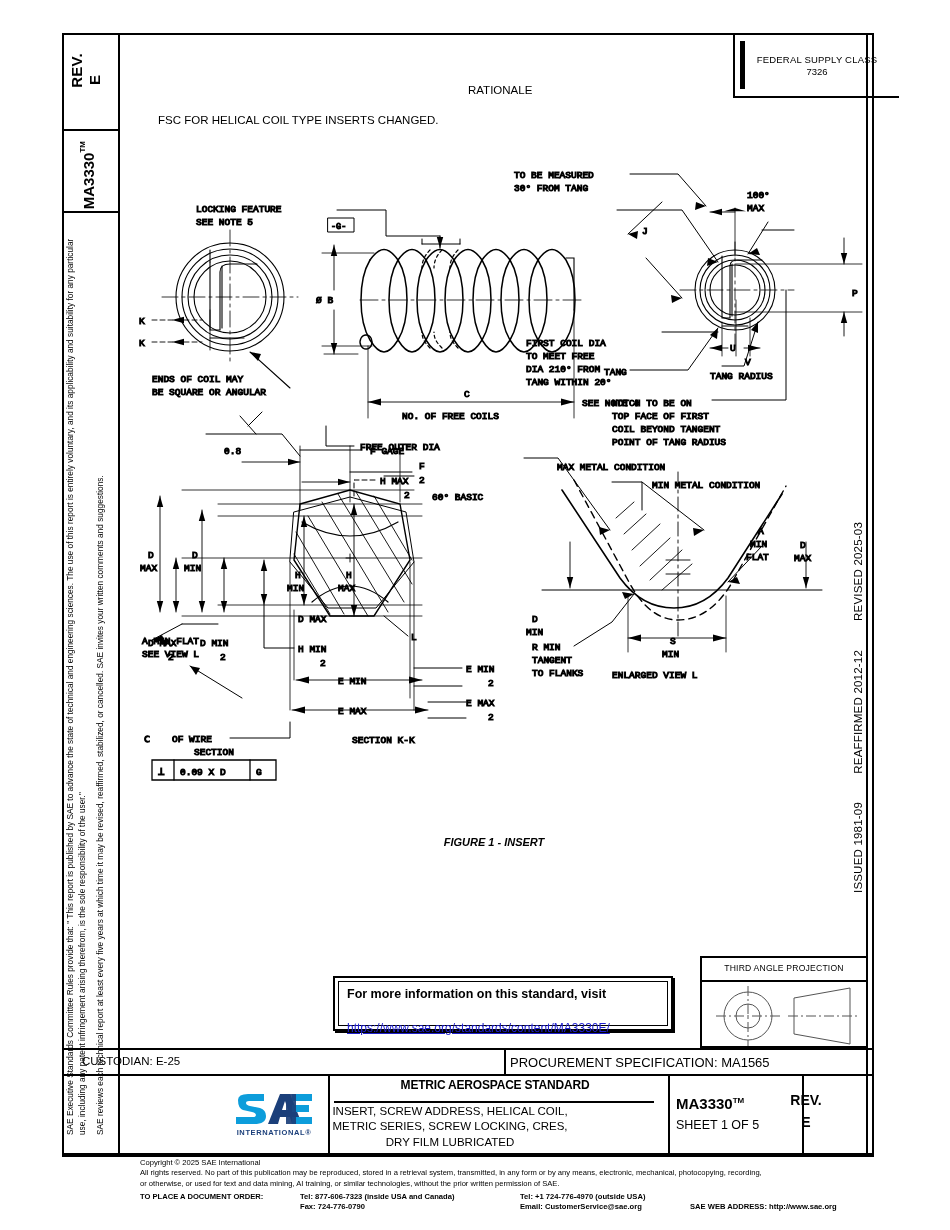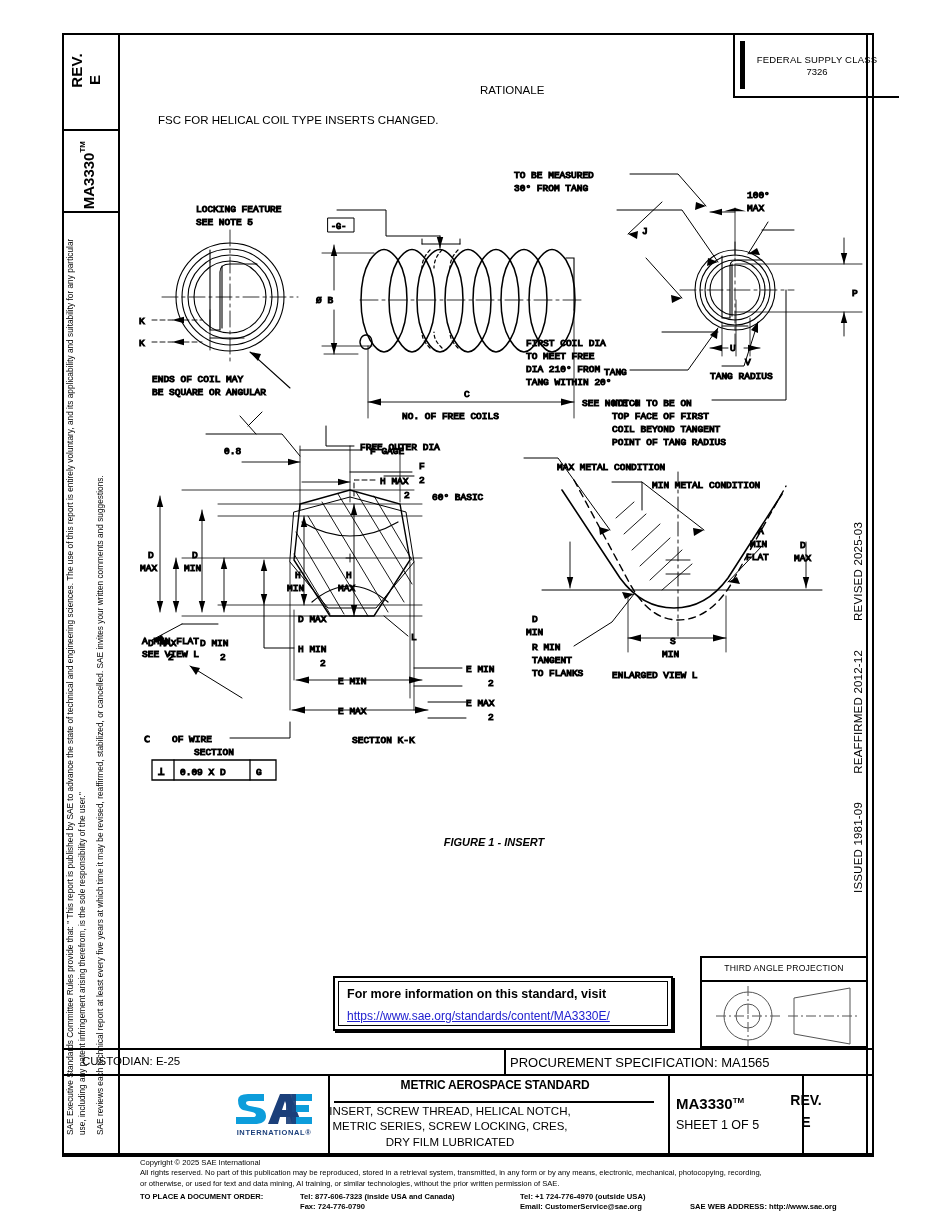--- a/index.html
+++ b/index.html
@@ -44,38 +44,38 @@
          border-left:2px solid #000;}
 
   
   .fsc{position:absolute;left:700px;top:35px;width:166px;height:63px;
        border-bottom:2px solid #000;border-left:2px solid #000;box-sizing:border-box;
        text-align:center;margin-left:33px;}
   .fsc .bar{position:absolute;left:5px;top:6px;width:5px;height:48px;background:#000;}
   .fsc .t1{position:absolute;left:0;right:0;top:19px;font-size:9.5px;letter-spacing:.2px;}
   .fsc .t2{position:absolute;left:0;right:0;top:31px;font-size:9.5px;}
 
-  .rationale{position:absolute;left:468px;top:84px;font-size:11.5px;margin-left:12px;}
+  .rationale{position:absolute;left:468px;top:84px;font-size:11.5px;}
   .rattext{position:absolute;left:158px;top:114px;font-size:11.5px;}
 
   
   .draw{position:absolute;left:122px;top:150px;width:744px;height:720px;}
   .draw svg{display:block;}
 
   .figcap{position:absolute;left:0;right:0;top:690px;text-align:center;
           font-size:11px;font-weight:bold;font-style:italic;}
 
   
   .infobox{position:absolute;left:333px;top:976px;width:340px;height:55px;
            border:2px solid #000;box-sizing:border-box;
            box-shadow:2px 2px 0 #000;background:#fff;}
   .infobox .inner{position:absolute;left:3px;top:3px;right:3px;bottom:3px;
                   border:1px solid #000;box-sizing:border-box;padding:5px 8px;}
   .infobox .l1{font-size:12.5px;font-weight:bold;}
-  .infobox .l2{font-size:12px;color:#2020d0;text-decoration:underline;margin-top:8px;}
+  .infobox .l2{font-size:12px;color:#2020d0;text-decoration:underline;margin-top:20px;}
 
   
   .tap{position:absolute;left:700px;top:956px;width:166px;height:92px;
        border:2px solid #000;border-right:none;box-sizing:border-box;}
   .tap .cap{position:absolute;left:0;right:0;top:5px;text-align:center;font-size:8.6px;
             letter-spacing:.2px;}
   .tap .rule{position:absolute;left:0;right:0;top:22px;height:0;border-top:2px solid #000;}
 
   
   .crow{position:absolute;left:64px;top:1048px;width:810px;height:28px;
@@ -593,21 +593,21 @@
       <rect x="58" y="13" width="17" height="7" fill="#0d9ddb"></rect>
       <rect x="58" y="25" width="20" height="7" fill="#0d9ddb"></rect>
       <path d="M52 2 L62 2 L62 32 L52 32 Z" fill="#1b3f7a" opacity="0.92"></path>
     </svg>
     <div class="intl">INTERNATIONAL®</div>
   </div>
 
   <div class="mas">METRIC AEROSPACE STANDARD</div>
   <div class="masrule"></div>
   <div class="subt">
-    <div>INSERT, SCREW THREAD, HELICAL NOTCH,</div>
+    <div>INSERT, SCREW ADDRESS, HELICAL COIL,</div>
     <div>METRIC SERIES, SCREW LOCKING, CRES,</div>
     <div>DRY FILM LUBRICATED</div>
   </div>
 
   <div class="docno"><span>MA3330</span><span class="tm">TM</span></div>
   <div class="sheet">SHEET 1 OF 5</div>
   <div class="revb">
     <div>REV.</div>
     <div>E</div>
   </div>

